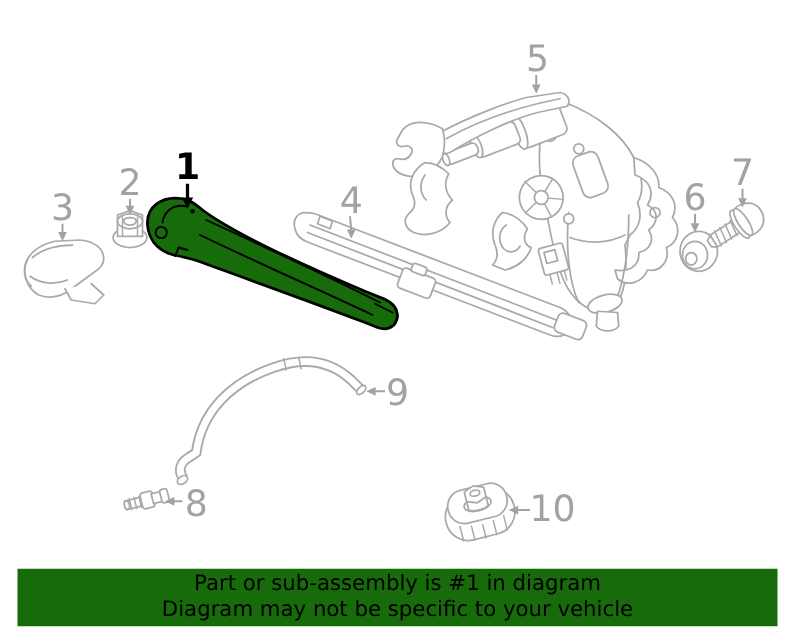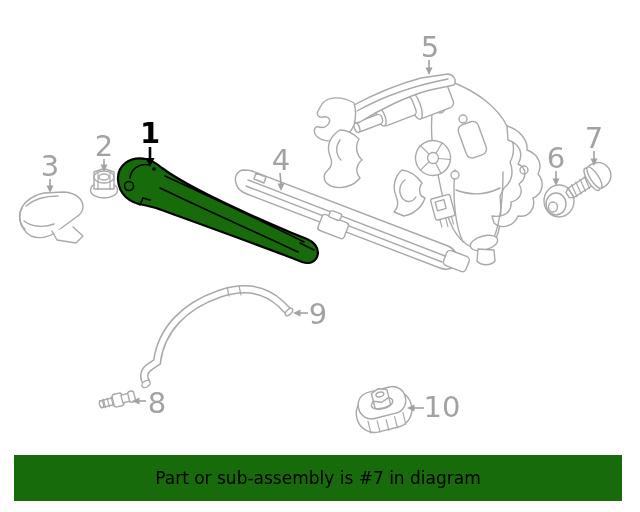--- a/index.html
+++ b/index.html
@@ -259,15 +259,16 @@
       </g>
       <g>
         <text class="lbl" x="442" y="417">10</text>
         <line class="as" x1="424" y1="408" x2="414" y2="408"></line>
         <path class="ah" d="M 414.5,404.5 L 414.5,411.5 L 407,408 Z"></path>
       </g>
     </g>
   </svg>
 
   <div class="banner" style="background: rgb(24, 107, 10); color: rgb(0, 0, 0);">
-    <div>Part or sub-assembly is #7 in diagram</div>
+    <div>Part or sub-assembly is #1 in diagram</div>
+    <div>Diagram may not be specific to your vehicle</div>
   </div>
 </div>
 
 </body></html>

